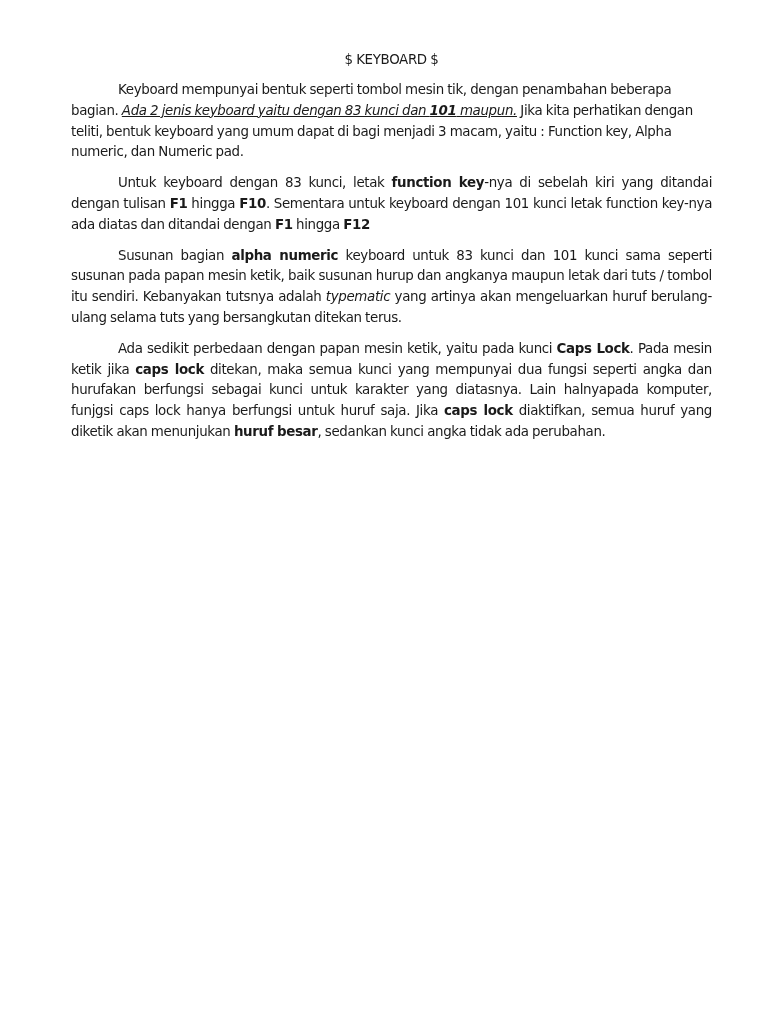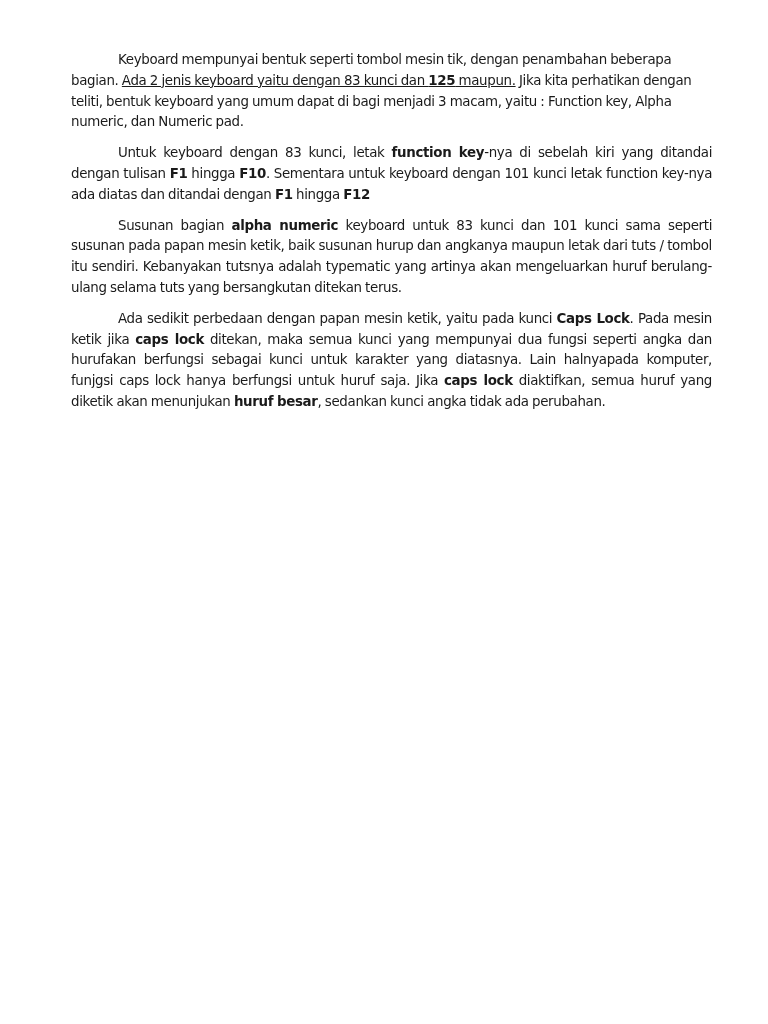--- a/index.html
+++ b/index.html
@@ -34,30 +34,31 @@
     }
     .para {
       margin: 0 0 10px 0;
       text-indent: 47px;
       text-align: justify;
     }
     .para.left {
       text-align: left;
     }
     .b { font-weight: bold; }
-    .i { }
-    .u { text-decoration: underline; }
+    .i { font-style: italic; }
+    .u { text-decoration: underline; font-style: italic; }
   </style>
 </head>
 <body>
 
 <div class="page">
+  <p class="title">$ KEYBOARD $</p>
 
   <p class="para left">
-    <span>Keyboard mempunyai bentuk seperti tombol mesin tik, dengan penambahan beberapa bagian. </span><span class="u">Ada 2 jenis keyboard yaitu dengan 83 kunci dan </span><span class="u b">125</span><span class="u"> maupun.</span><span> Jika kita perhatikan dengan teliti, bentuk keyboard yang umum dapat di bagi menjadi 3 macam, yaitu : Function key, Alpha numeric, dan Numeric pad.</span>
+    <span>Keyboard mempunyai bentuk seperti tombol mesin tik, dengan penambahan beberapa bagian. </span><span class="u">Ada 2 jenis keyboard yaitu dengan 83 kunci dan </span><span class="u b">101</span><span class="u"> maupun.</span><span> Jika kita perhatikan dengan teliti, bentuk keyboard yang umum dapat di bagi menjadi 3 macam, yaitu : Function key, Alpha numeric, dan Numeric pad.</span>
   </p>
 
   <p class="para">
     <span>Untuk keyboard dengan 83 kunci, letak </span><span class="b">function key</span><span>-nya di sebelah  kiri yang ditandai dengan tulisan </span><span class="b">F1</span><span> hingga </span><span class="b">F10</span><span>. Sementara untuk keyboard dengan 101 kunci letak function key-nya ada diatas dan ditandai dengan </span><span class="b">F1</span><span> hingga </span><span class="b">F12</span>
   </p>
 
   <p class="para">
     <span>Susunan bagian </span><span class="b">alpha numeric</span><span> keyboard untuk 83 kunci dan 101 kunci sama seperti susunan pada papan mesin ketik, baik susunan hurup dan angkanya maupun letak dari tuts / tombol itu sendiri. Kebanyakan tutsnya adalah </span><span class="i">typematic</span><span>  yang artinya akan mengeluarkan huruf berulang-ulang selama tuts yang bersangkutan ditekan terus.</span>
   </p>
 

